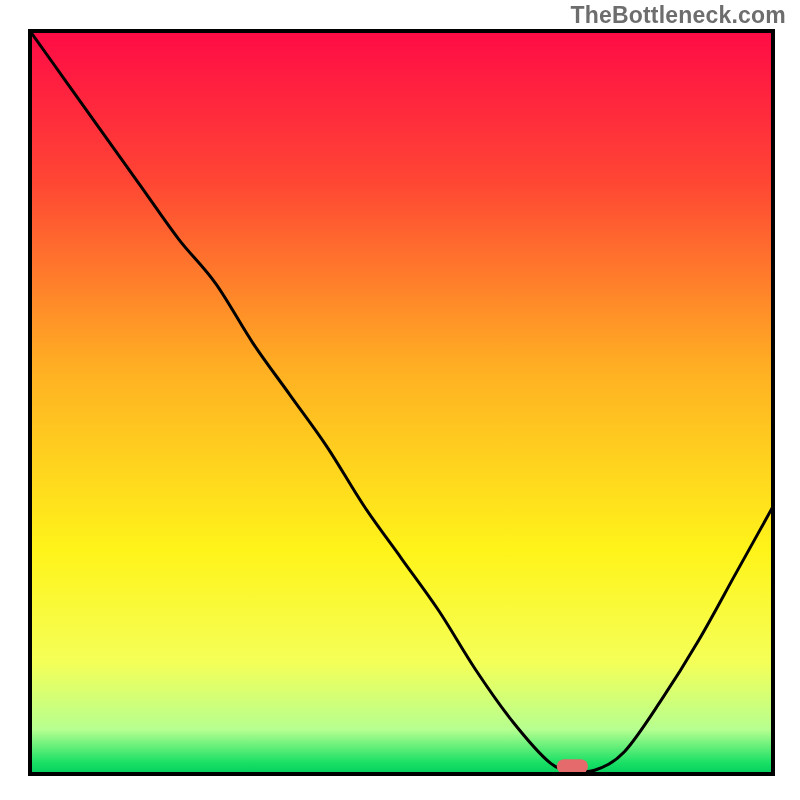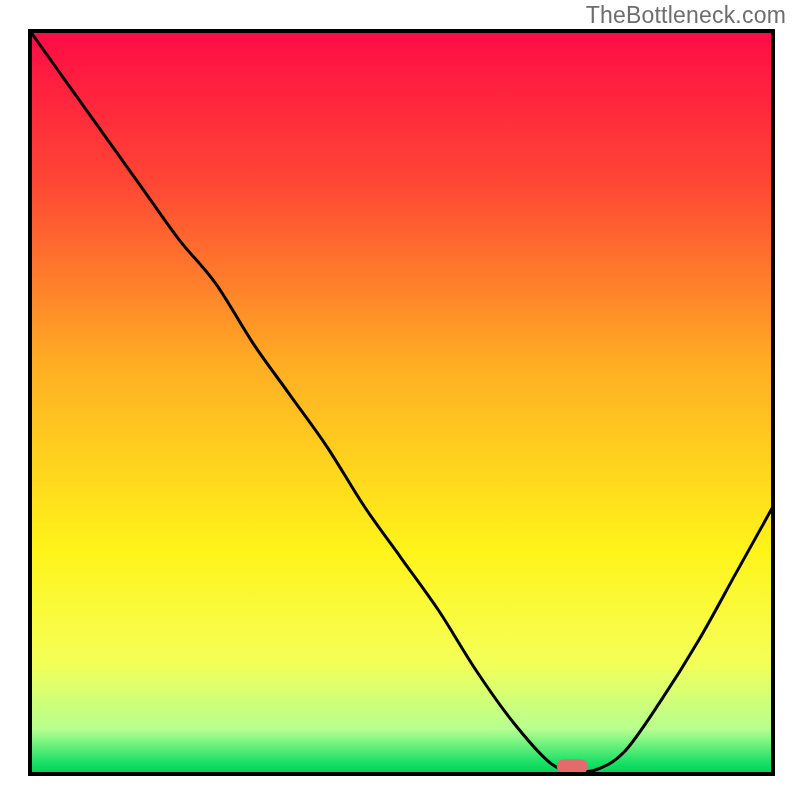--- a/index.html
+++ b/index.html
@@ -15,21 +15,21 @@
     position: relative;
     width: 800px;
     height: 800px;
   }
   .watermark {
     position: absolute;
     top: 2px;
     right: 14px;
     color: #6d6d6d;
     font-size: 23px;
-    font-weight: 400;
+    font-weight: 700;
     letter-spacing: 0.2px;
   }
   svg.plot {
     position: absolute;
     left: 0;
     top: 0;
     width: 800px;
     height: 800px;
   }
 </style>

